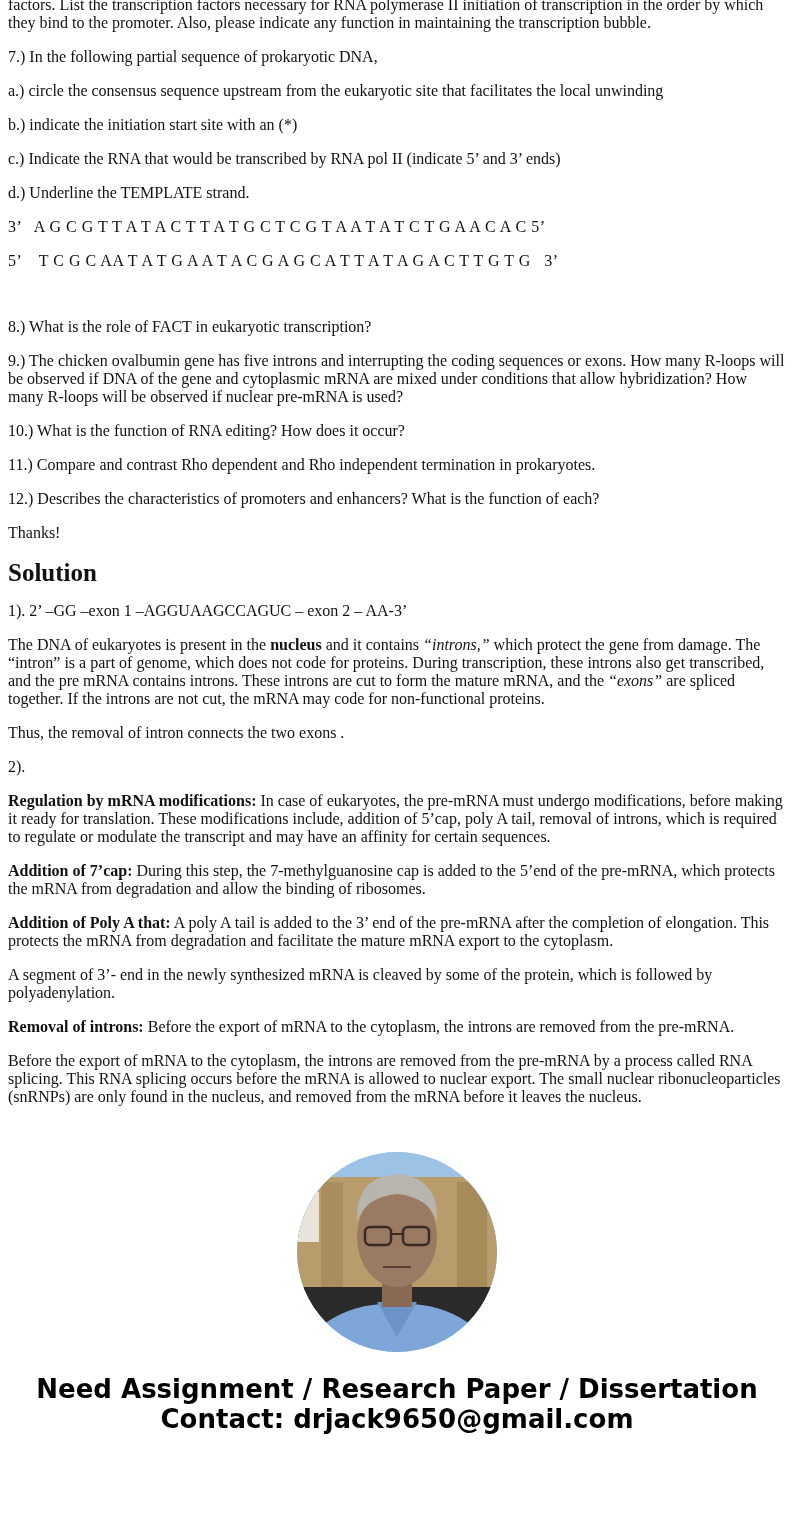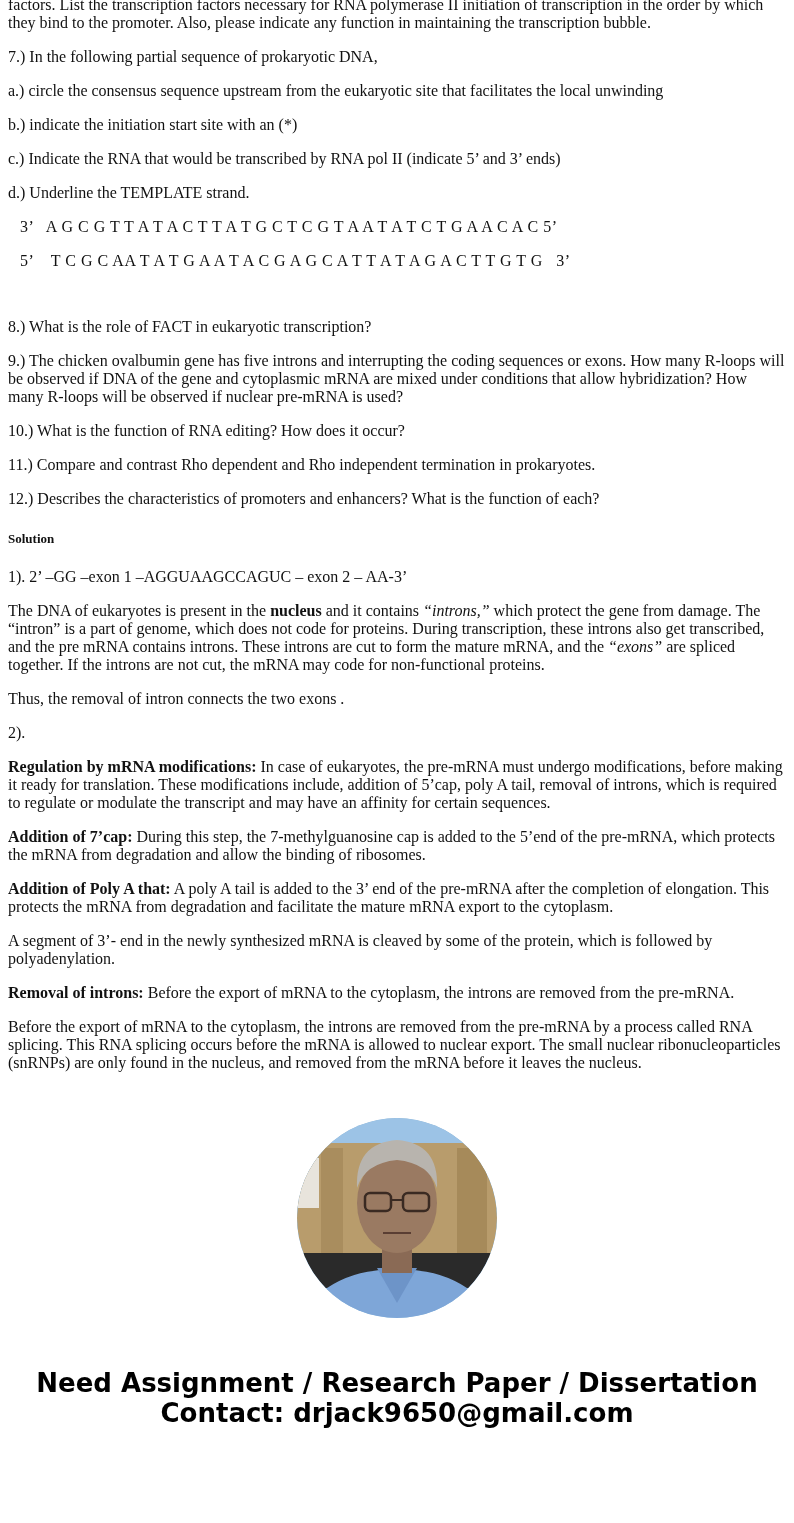--- a/index.html
+++ b/index.html
@@ -19,25 +19,24 @@
     .page {
       padding: 0 8px;
       margin-top: -4px;
     }
     p {
       margin: 0 0 16px 0;
     }
     .dna {
       letter-spacing: 0.5px;
       white-space: pre;
-      margin-left: 12px;
     }
     h2 {
       font-family: "Liberation Serif", serif;
-      font-size: 13px;
+      font-size: 25px;
       font-weight: bold;
       margin: 20px 0 18px 0;
       line-height: 22px;
     }
     .spacer {
       height: 32px;
     }
     .avatar-wrap {
       display: flex;
       justify-content: center;
@@ -51,21 +50,21 @@
       position: relative;
       background: #8fb6d8;
     }
     .promo {
       font-family: "DejaVu Sans", sans-serif;
       font-weight: bold;
       font-size: 26px;
       line-height: 30px;
       text-align: center;
       color: #000000;
-      margin-top: 50px;
+      margin-top: 22px;
       padding: 0 20px;
     }
     .promo div { margin: 0; }
   </style>
 </head>
 <body>
 
 <div class="page">
 
   <p>factors. List the transcription factors necessary for RNA polymerase II initiation of transcription in the order by which they bind to the promoter. Also, please indicate any function in maintaining the transcription bubble.</p>
@@ -75,20 +74,21 @@
   <p>c.) Indicate the RNA that would be transcribed by RNA pol II (indicate 5’ and 3’ ends)</p>
   <p>d.) Underline the TEMPLATE strand.</p>
   <p class="dna">3’   A G C G T T A T A C T T A T G C T C G T A A T A T C T G A A C A C 5’</p>
   <p class="dna">5’    T C G C AA T A T G A A T A C G A G C A T T A T A G A C T T G T G   3’</p>
   <div class="spacer"></div>
   <p>8.) What is the role of FACT in eukaryotic transcription?</p>
   <p>9.) The chicken ovalbumin gene has five introns and interrupting the coding sequences or exons. How many R-loops will be observed if DNA of the gene and cytoplasmic mRNA are mixed under conditions that allow hybridization? How many R-loops will be observed if nuclear pre-mRNA is used?</p>
   <p>10.) What is the function of RNA editing? How does it occur?</p>
   <p>11.) Compare and contrast Rho dependent and Rho independent termination in prokaryotes.</p>
   <p>12.) Describes the characteristics of promoters and enhancers? What is the function of each?</p>
+  <p>Thanks!</p>
 
   <h2>Solution</h2>
 
   <p>1). 2’ –GG –exon 1 –AGGUAAGCCAGUC – exon 2 – AA-3’</p>
   <p><span>The DNA of eukaryotes is present in the </span><b>nucleus</b><span> and it contains </span><i>“introns,”</i><span> which protect the gene from damage. The “intron” is a part of genome, which does not code for proteins. During transcription, these introns also get transcribed, and the pre mRNA contains introns. These introns are cut to form the mature mRNA, and the </span><i>“exons”</i><span> are spliced together. If the introns are not cut, the mRNA may code for non-functional proteins.</span></p>
   <p>Thus, the removal of intron connects the two exons .</p>
   <p>2).</p>
 
   <p><b>Regulation by mRNA modifications:</b><span> In case of eukaryotes, the pre-mRNA must undergo modifications, before making it ready for translation. These modifications include, addition of 5’cap, poly A tail, removal of introns, which is required to regulate or modulate the transcript and may have an affinity for certain sequences.</span></p>
   <p><b>Addition of 7’cap:</b><span> During this step, the 7-methylguanosine cap is added to the 5’end of the pre-mRNA, which protects the mRNA from degradation and allow the binding of ribosomes.</span></p>

